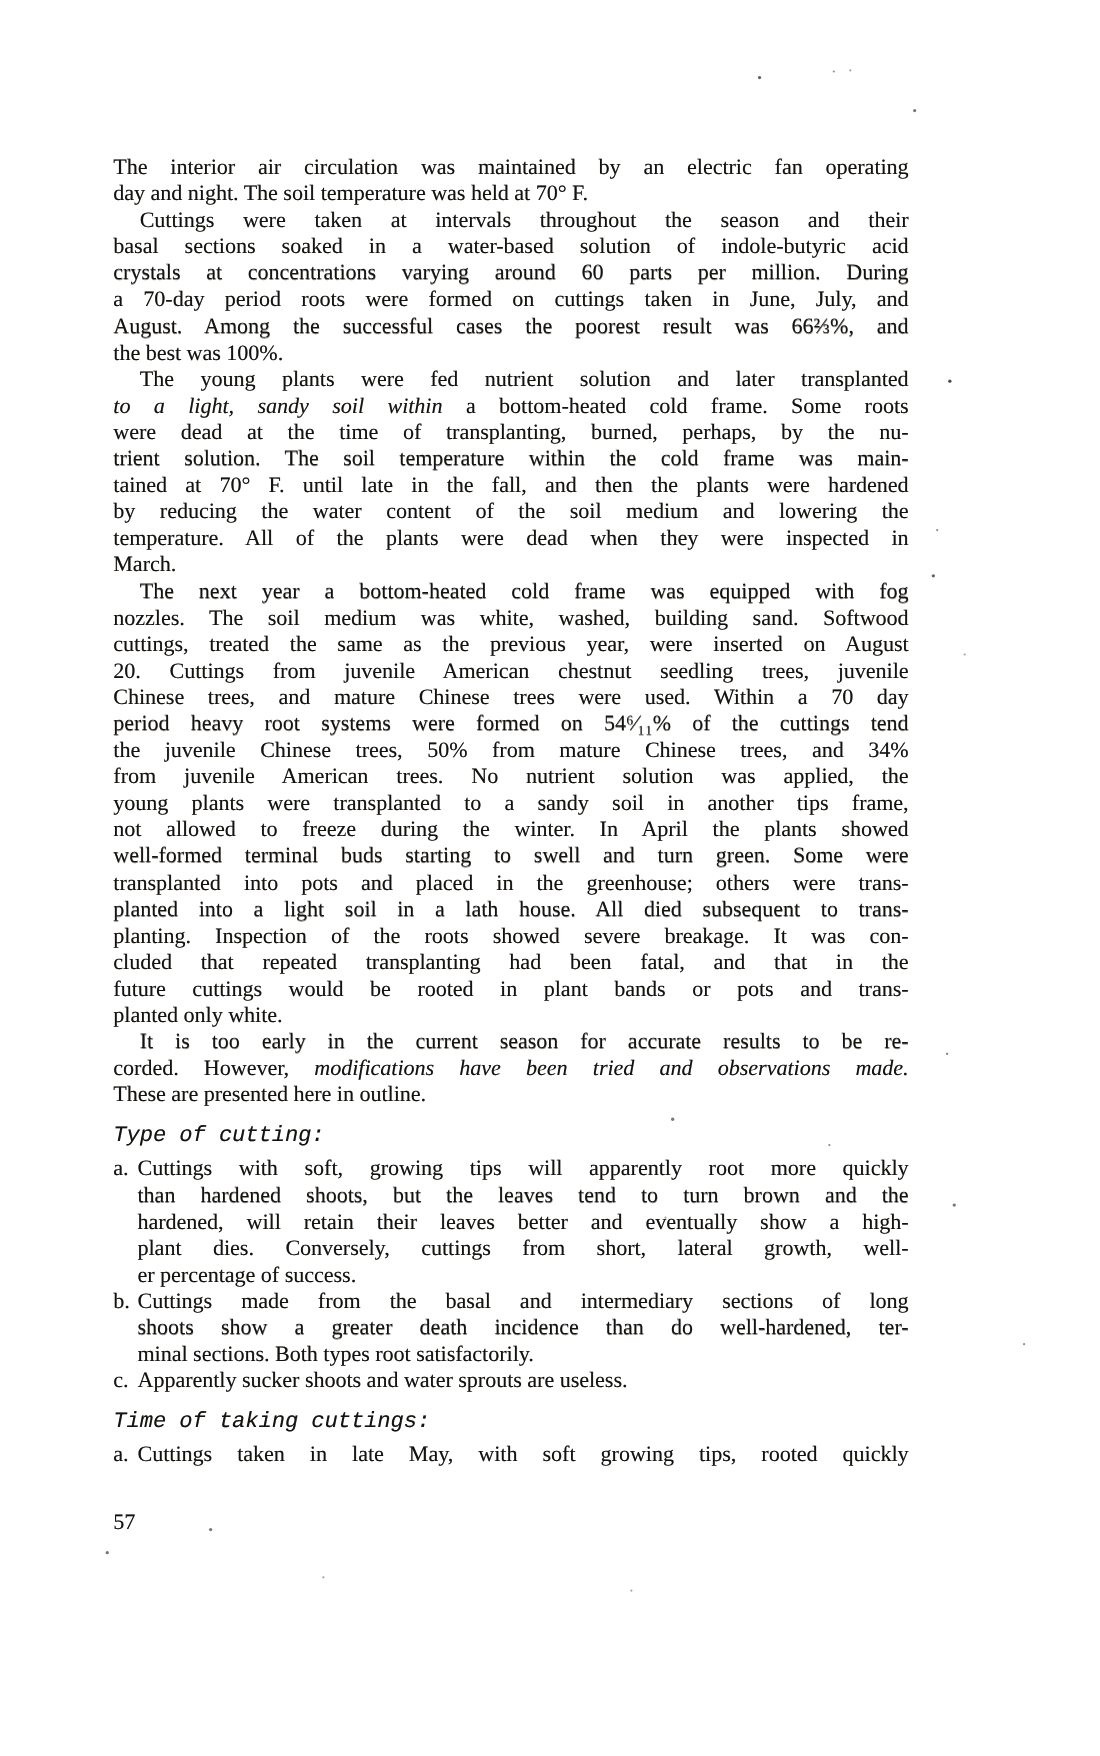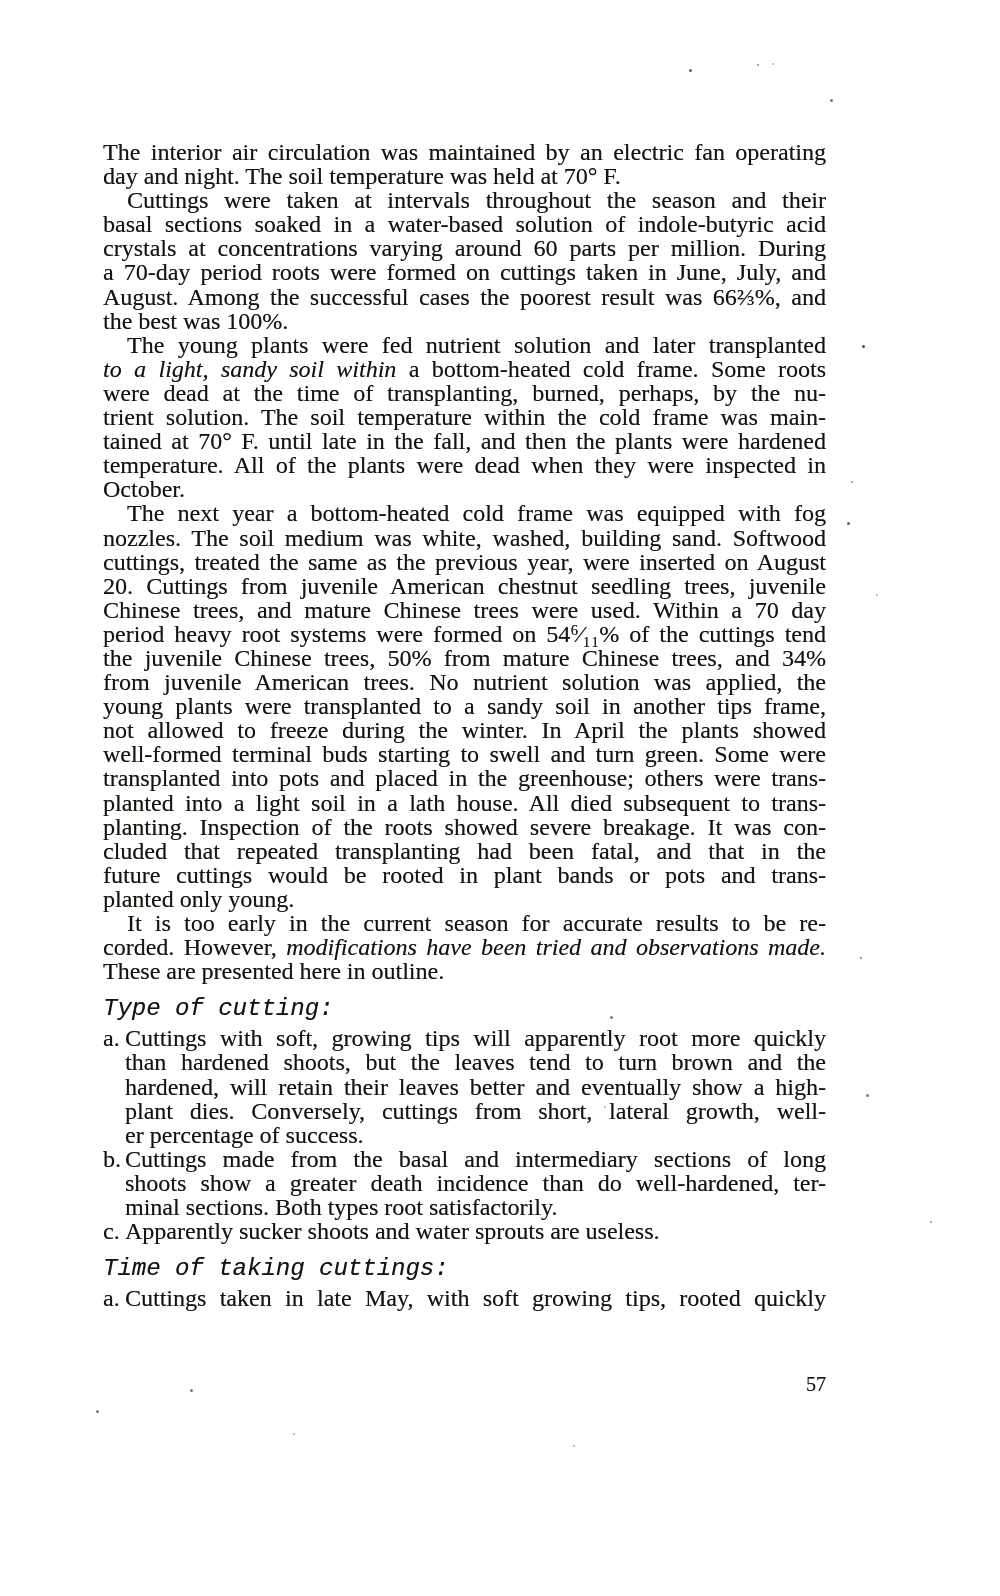--- a/index.html
+++ b/index.html
@@ -6,38 +6,38 @@
   body{
     width:1000px;height:1596px;
     background:#ffffff;
     font-family:"Liberation Serif","DejaVu Serif",serif;
     color:#151310;
     overflow:hidden;
   }
   .sheet{position:relative;width:1000px;height:1596px;background:#ffffff;overflow:hidden;}
   .text-col{
     position:absolute;left:103px;top:140px;width:723px;
-    font-size:24px;line-height:24.1px;
+    font-size:20px;line-height:24.1px;
     text-shadow:0.2px 0.2px 0.35px rgba(25,20,15,0.5);
   }
   .line{
     text-align:justify;
     text-align-last:justify;
     -moz-text-align-last:justify;
   }
   .line.endl{text-align-last:left;-moz-text-align-last:left;}
   .line.ind{padding-left:24px;}
   .block{margin:0;}
   .block.heading{margin:14px 0 5px 0;font-style:italic;font-family:Liberation Mono, monospace;}
   .block.item{position:relative;padding-left:22px;}
   .block.item .marker{position:absolute;left:0;top:0;line-height:24.1px;}
   .it{font-style:italic;}
   .page-number{
     position:absolute;left:103px;width:723px;top:1372px;
-    text-align:right;font-size:20px;line-height:24px;
+    text-align:left;font-size:20px;line-height:24px;
     text-shadow:0.2px 0.2px 0.35px rgba(25,20,15,0.5);
   }
   .speck{position:absolute;background:#211d18;border-radius:50%;}
 </style>
 </head>
 <body>
 
 <div class="sheet">
   <div class="text-col">
       <div class="block para">
@@ -51,41 +51,42 @@
         <div class="line"><span>a 70-day period roots were formed on cuttings taken in June, July, and</span></div>
         <div class="line"><span>August. Among the successful cases the poorest result was 66⅔%, and</span></div>
         <div class="line endl"><span>the best was 100%.</span></div>
       </div>
       <div class="block para">
         <div class="line ind"><span>The young plants were fed nutrient solution and later transplanted</span></div>
         <div class="line"><span class="it">to a light, sandy soil within</span><span> a bottom-heated cold frame. Some roots</span></div>
         <div class="line"><span>were dead at the time of transplanting, burned, perhaps, by the nu-</span></div>
         <div class="line"><span>trient solution. The soil temperature within the cold frame was main-</span></div>
         <div class="line"><span>tained at 70° F. until late in the fall, and then the plants were hardened</span></div>
+        <div class="line"><span>by reducing the water content of the soil medium and lowering the</span></div>
         <div class="line"><span>temperature. All of the plants were dead when they were inspected in</span></div>
-        <div class="line endl"><span>October.</span></div>
+        <div class="line endl"><span>March.</span></div>
       </div>
       <div class="block para">
         <div class="line ind"><span>The next year a bottom-heated cold frame was equipped with fog</span></div>
         <div class="line"><span>nozzles. The soil medium was white, washed, building sand. Softwood</span></div>
         <div class="line"><span>cuttings, treated the same as the previous year, were inserted on August</span></div>
         <div class="line"><span>20. Cuttings from juvenile American chestnut seedling trees, juvenile</span></div>
         <div class="line"><span>Chinese trees, and mature Chinese trees were used. Within a 70 day</span></div>
         <div class="line"><span>period heavy root systems were formed on 54⁶⁄₁₁% of the cuttings tend</span></div>
         <div class="line"><span>the juvenile Chinese trees, 50% from mature Chinese trees, and 34%</span></div>
         <div class="line"><span>from juvenile American trees. No nutrient solution was applied, the</span></div>
         <div class="line"><span>young plants were transplanted to a sandy soil in another tips frame,</span></div>
         <div class="line"><span>not allowed to freeze during the winter. In April the plants showed</span></div>
         <div class="line"><span>well-formed terminal buds starting to swell and turn green. Some were</span></div>
         <div class="line"><span>transplanted into pots and placed in the greenhouse; others were trans-</span></div>
         <div class="line"><span>planted into a light soil in a lath house. All died subsequent to trans-</span></div>
         <div class="line"><span>planting. Inspection of the roots showed severe breakage. It was con-</span></div>
         <div class="line"><span>cluded that repeated transplanting had been fatal, and that in the</span></div>
         <div class="line"><span>future cuttings would be rooted in plant bands or pots and trans-</span></div>
-        <div class="line endl"><span>planted only young.</span></div>
+        <div class="line endl"><span>planted only white.</span></div>
       </div>
       <div class="block para">
         <div class="line ind"><span>It is too early in the current season for accurate results to be re-</span></div>
         <div class="line"><span>corded. However, </span><span class="it">modifications have been tried and observations made.</span></div>
         <div class="line endl"><span>These are presented here in outline.</span></div>
       </div>
       <div class="block heading">
         <div class="line endl">Type of cutting:</div>
       </div>
       <div class="block item">

